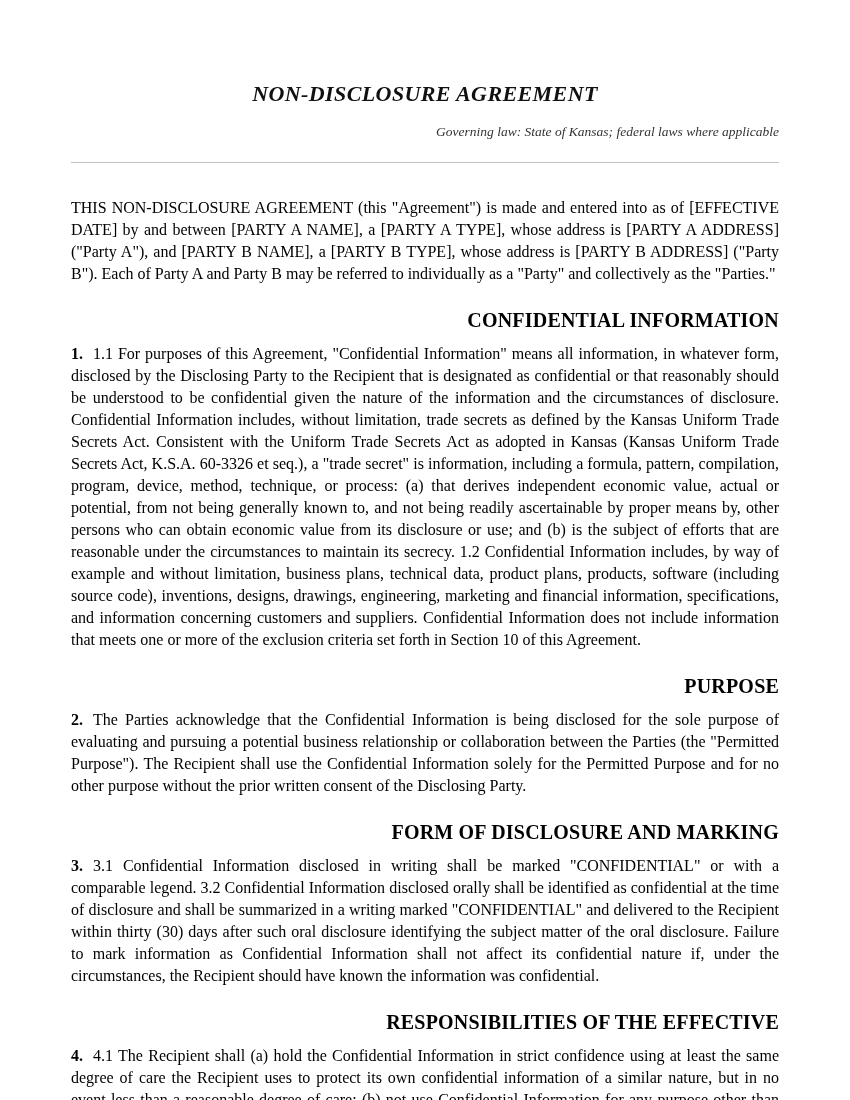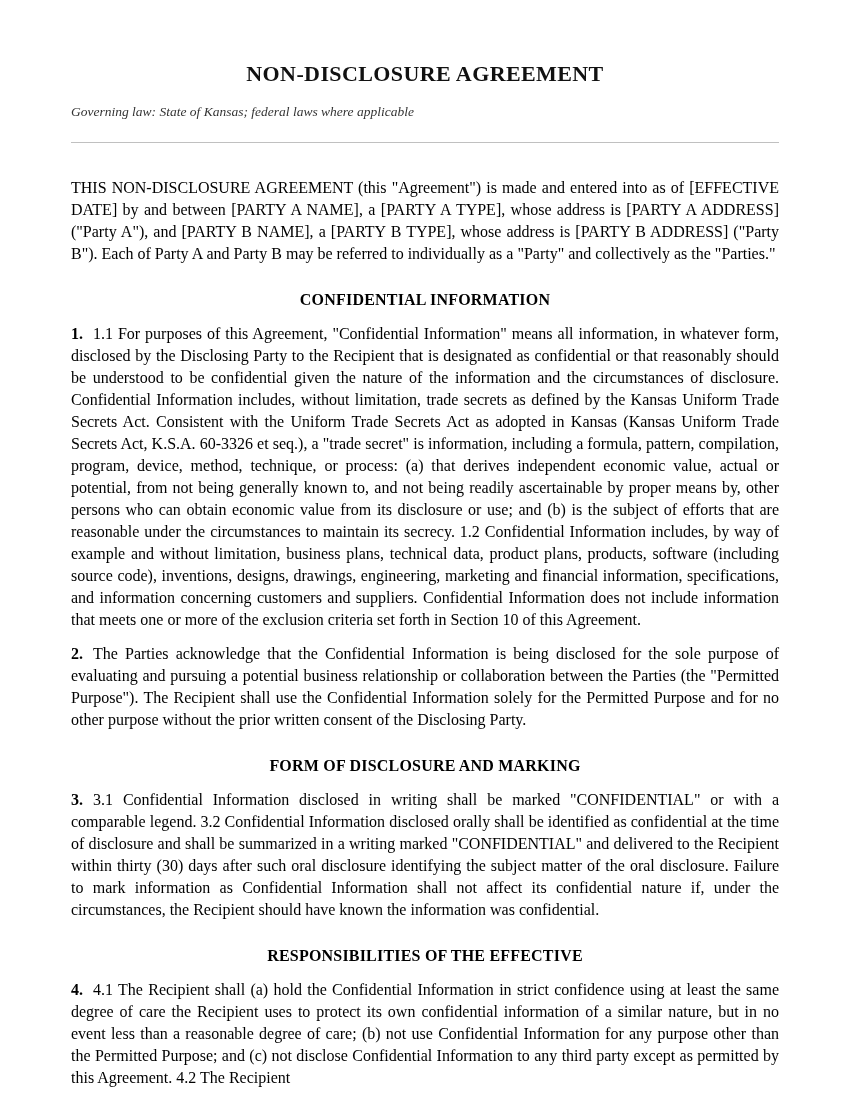--- a/index.html
+++ b/index.html
@@ -18,56 +18,57 @@
     height: 1100px;
     padding: 0 71px;
     font-family: "Liberation Serif", "DejaVu Serif", serif;
     font-size: 16px;
     line-height: 22px;
     color: #000000;
     background: #ffffff;
   }
   .doc-title {
     margin: 0;
-    padding-top: 60px;
+    padding-top: 80px;
     font-size: 22px;
     line-height: 27px;
     font-weight: bold;
     text-align: center;
     letter-spacing: 0.4px;
     color: #111111;
+    font-style: italic;
   }
   .doc-subtitle {
     margin: 16px 0 0 0;
     font-size: 13.5px;
     line-height: 18px;
     font-style: italic;
-    text-align: left;
+    text-align: right;
     color: #333333;
   }
   .rule {
     margin: 21px 0 0 0;
     border: none;
     border-top: 1px solid #c0c0c0;
     height: 0;
   }
   .body-p {
     margin: 12px 0;
     text-align: justify;
   }
   .intro-p {
     margin-top: 34px;
   }
   .section-heading {
     margin: 25px 0 13px 0;
-    font-size: 16px;
+    font-size: 20px;
     line-height: 20px;
     font-weight: bold;
     letter-spacing: 0.2px;
-    text-align: center;
+    text-align: right;
   }
   .para-num {
     font-weight: bold;
     margin-right: 10px;
   }
 </style>
 </head>
 <body>
 
 <div class="page">
@@ -77,20 +78,21 @@
   <p class="doc-subtitle">Governing law: State of Kansas; federal laws where applicable</p>
 
   <hr class="rule">
 
   <p class="body-p intro-p">THIS NON-DISCLOSURE AGREEMENT (this "Agreement") is made and entered into as of [EFFECTIVE DATE] by and between [PARTY A NAME], a [PARTY A TYPE], whose address is [PARTY A ADDRESS] ("Party A"), and [PARTY B NAME], a [PARTY B TYPE], whose address is [PARTY B ADDRESS] ("Party B"). Each of Party A and Party B may be referred to individually as a "Party" and collectively as the "Parties."</p>
 
 
   <h2 class="section-heading">CONFIDENTIAL INFORMATION</h2>
   <p class="body-p"><b class="para-num">1.</b><span>1.1 For purposes of this Agreement, "Confidential Information" means all information, in whatever form, disclosed by the Disclosing Party to the Recipient that is designated as confidential or that reasonably should be understood to be confidential given the nature of the information and the circumstances of disclosure. Confidential Information includes, without limitation, trade secrets as defined by the Kansas Uniform Trade Secrets Act. Consistent with the Uniform Trade Secrets Act as adopted in Kansas (Kansas Uniform Trade Secrets Act, K.S.A. 60-3326 et seq.), a "trade secret" is information, including a formula, pattern, compilation, program, device, method, technique, or process: (a) that derives independent economic value, actual or potential, from not being generally known to, and not being readily ascertainable by proper means by, other persons who can obtain economic value from its disclosure or use; and (b) is the subject of efforts that are reasonable under the circumstances to maintain its secrecy. 1.2 Confidential Information includes, by way of example and without limitation, business plans, technical data, product plans, products, software (including source code), inventions, designs, drawings, engineering, marketing and financial information, specifications, and information concerning customers and suppliers. Confidential Information does not include information that meets one or more of the exclusion criteria set forth in Section 10 of this Agreement.</span></p>
 
+  <h2 class="section-heading">PURPOSE</h2>
   <p class="body-p"><b class="para-num">2.</b><span>The Parties acknowledge that the Confidential Information is being disclosed for the sole purpose of evaluating and pursuing a potential business relationship or collaboration between the Parties (the "Permitted Purpose"). The Recipient shall use the Confidential Information solely for the Permitted Purpose and for no other purpose without the prior written consent of the Disclosing Party.</span></p>
 
   <h2 class="section-heading">FORM OF DISCLOSURE AND MARKING</h2>
   <p class="body-p"><b class="para-num">3.</b><span>3.1 Confidential Information disclosed in writing shall be marked "CONFIDENTIAL" or with a comparable legend. 3.2 Confidential Information disclosed orally shall be identified as confidential at the time of disclosure and shall be summarized in a writing marked "CONFIDENTIAL" and delivered to the Recipient within thirty (30) days after such oral disclosure identifying the subject matter of the oral disclosure. Failure to mark information as Confidential Information shall not affect its confidential nature if, under the circumstances, the Recipient should have known the information was confidential.</span></p>
 
   <h2 class="section-heading">RESPONSIBILITIES OF THE EFFECTIVE</h2>
   <p class="body-p"><b class="para-num">4.</b><span>4.1 The Recipient shall (a) hold the Confidential Information in strict confidence using at least the same degree of care the Recipient uses to protect its own confidential information of a similar nature, but in no event less than a reasonable degree of care; (b) not use Confidential Information for any purpose other than the Permitted Purpose; and (c) not disclose Confidential Information to any third party except as permitted by this Agreement. 4.2 The Recipient</span></p>
 
 </div>
 

